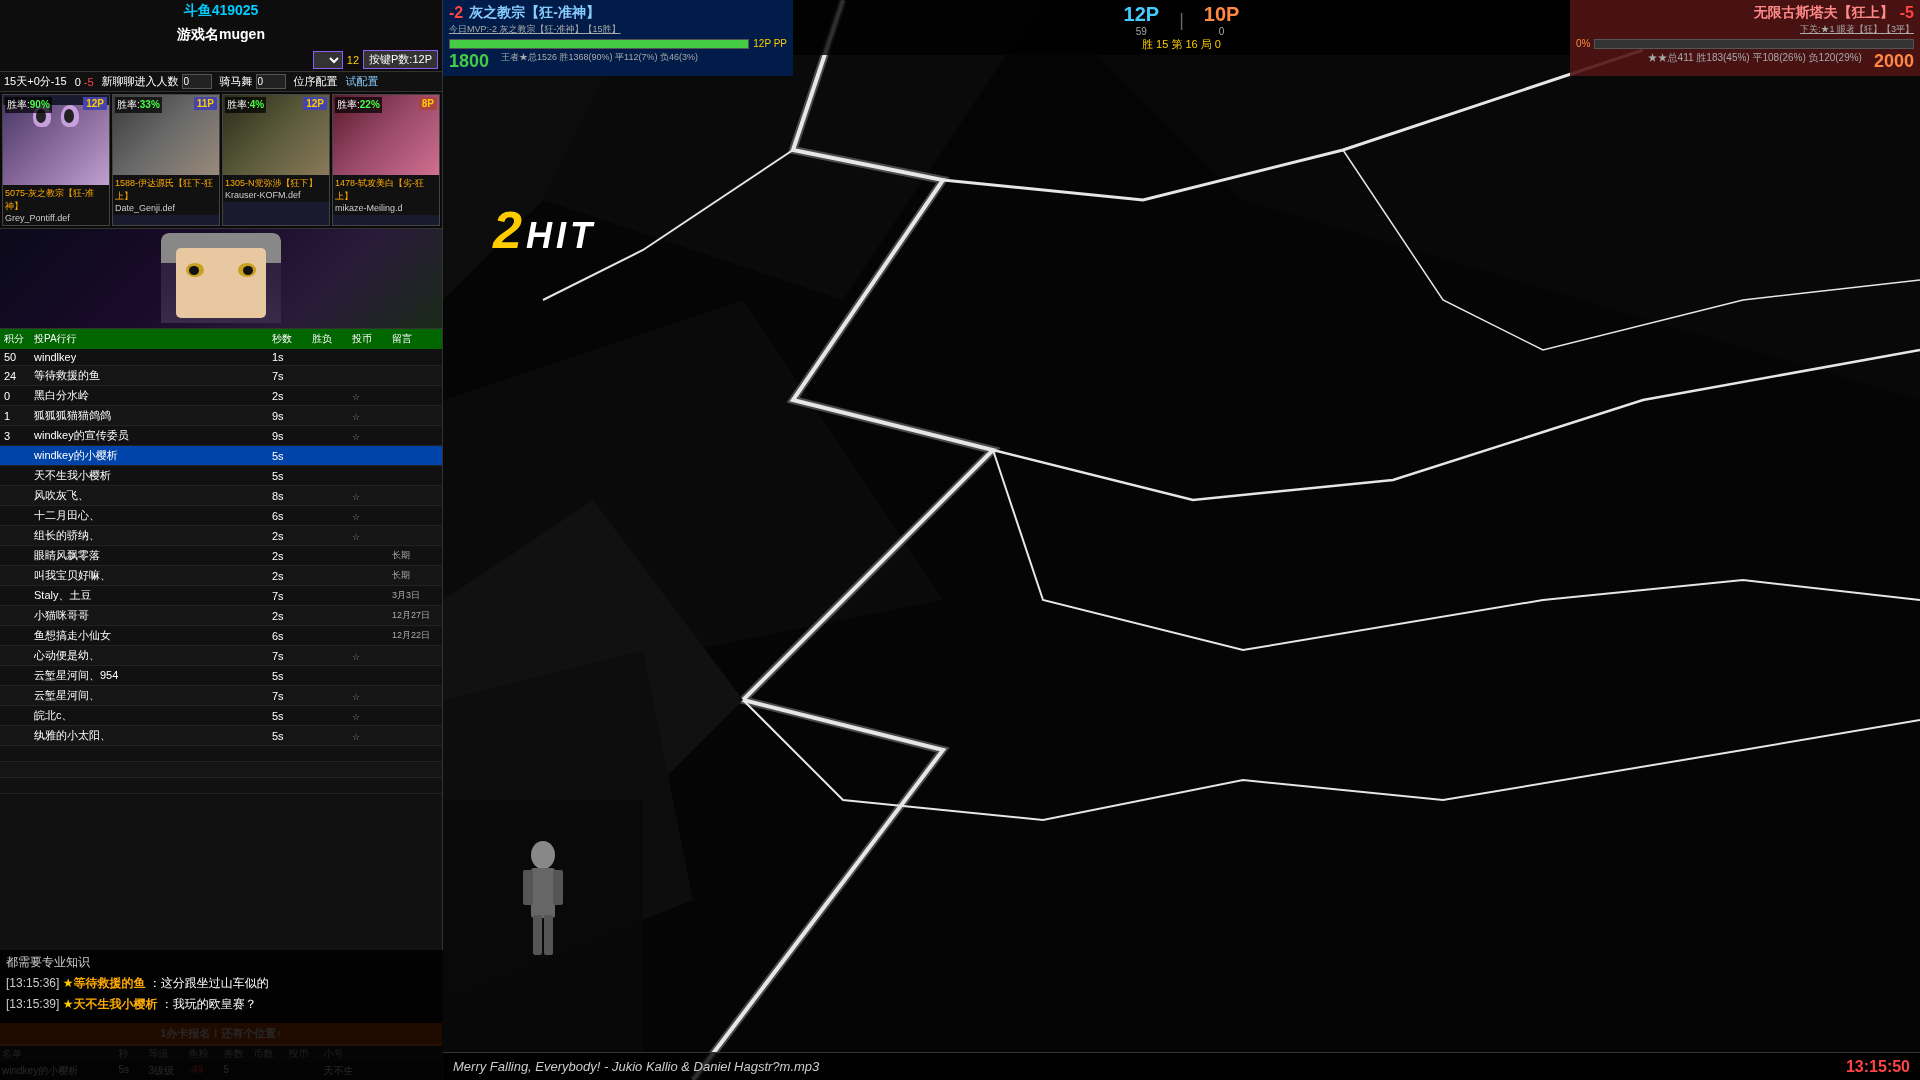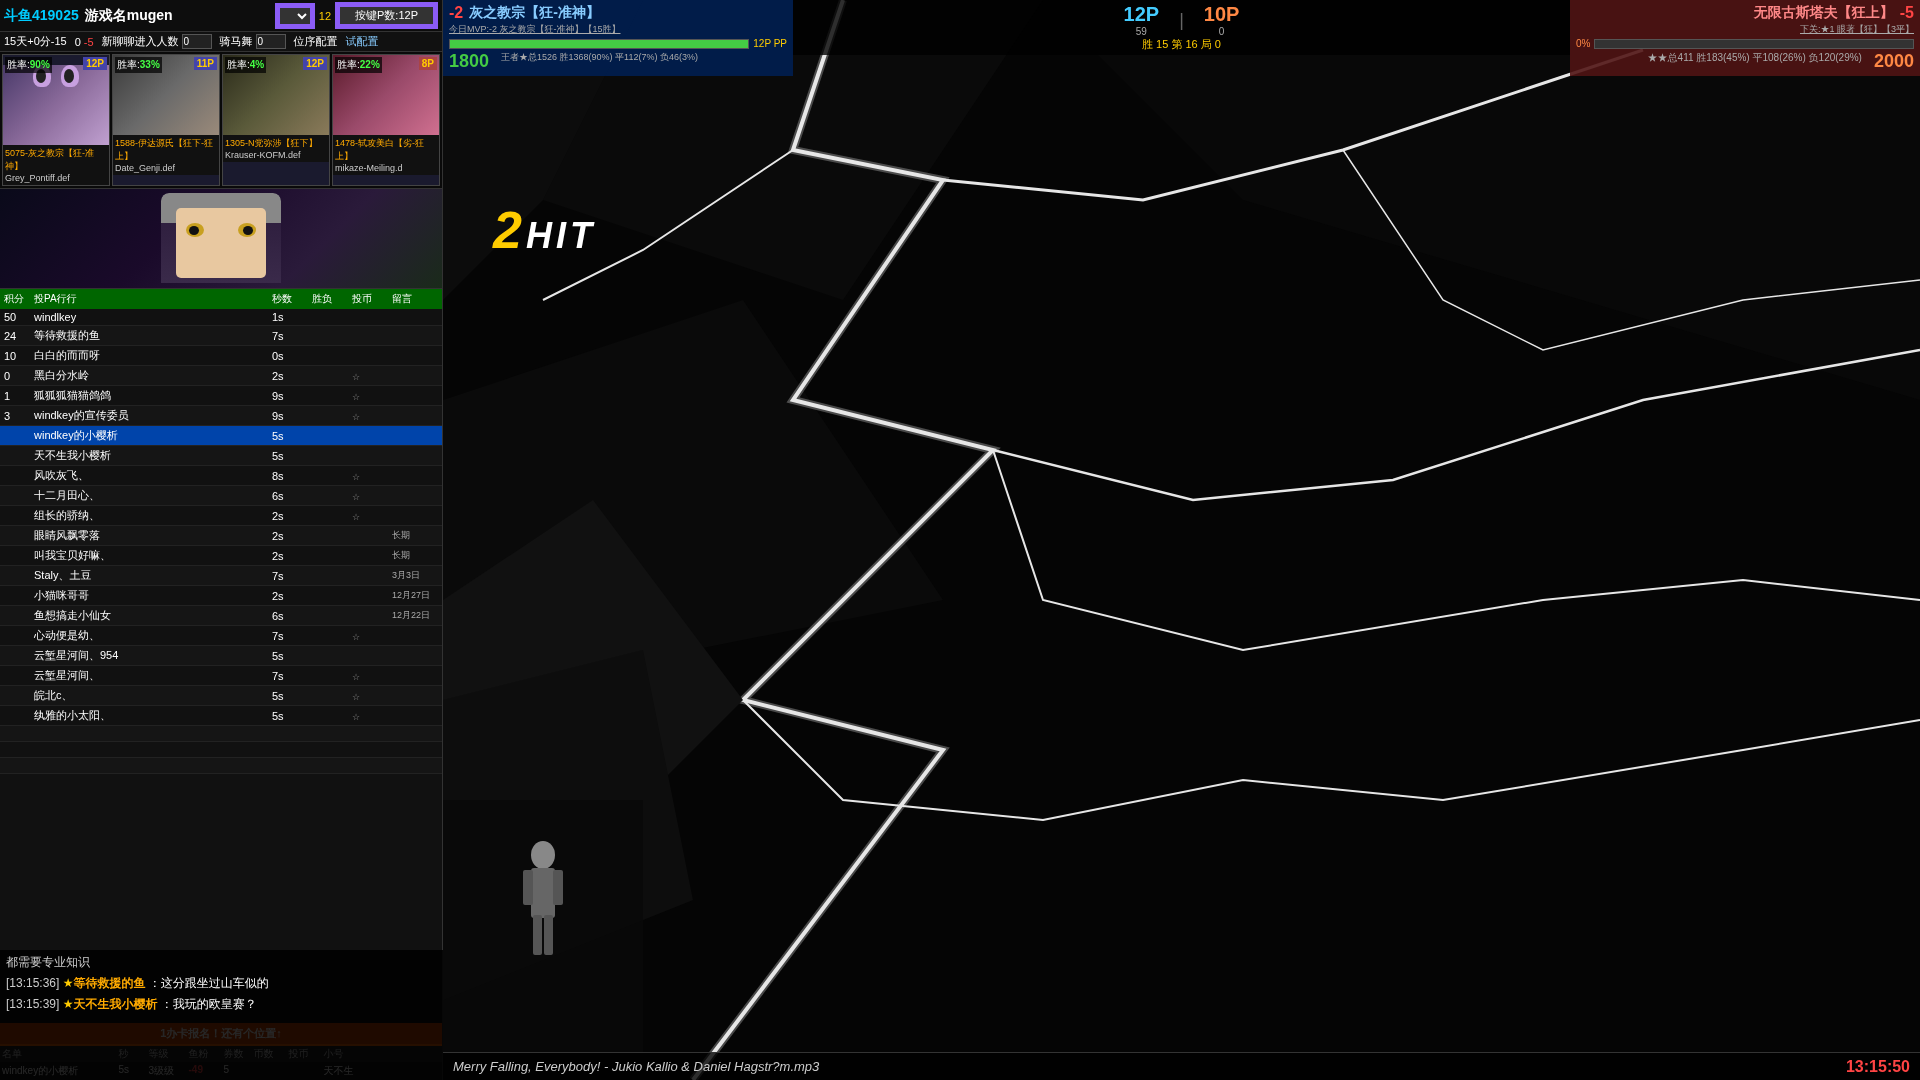--- a/index.html
+++ b/index.html
@@ -28,42 +28,43 @@
 
     
     #top-bar {
       background: #0d0d0d;
       padding: 2px 4px;
       display: flex;
       align-items: center;
       gap: 6px;
       border-bottom: 1px solid #333;
       flex-shrink: 0;
+      flex-direction: column;
     }
     #stream-title {
       color: #00ccff;
       font-size: 14px;
       font-weight: bold;
     }
     #game-name {
       color: #fff;
       font-size: 14px;
       font-weight: bold;
     }
     #top-controls {
       margin-left: auto;
       display: flex;
       align-items: center;
       gap: 4px;
     }
     .top-btn {
       background: #333;
       color: #fff;
-      border: 5px solid #8b5cf6;
-      padding: 1px 15px;
+      border: 1px solid #8b5cf6;
+      padding: 1px 5px;
       font-size: 11px;
       cursor: pointer;
     }
     .red-num { color: #ff4444; }
 
     
     #subtitle-bar {
       background: #1a0000;
       color: #ff6600;
       font-size: 11px;
@@ -580,28 +581,20 @@
         </div>
         <div class="table-row">
           <div class="td">24</div>
           <div class="td">等待救援的鱼</div>
           <div class="td">7s</div>
           <div class="td"></div>
           <div class="td"></div>
           <div class="td" style="font-size: 9px; color: rgb(170, 170, 170);"></div>
         </div>
         <div class="table-row">
-          <div class="td">10</div>
-          <div class="td">白白的而而呀</div>
-          <div class="td">0s</div>
-          <div class="td"></div>
-          <div class="td"></div>
-          <div class="td" style="font-size: 9px; color: rgb(170, 170, 170);"></div>
-        </div>
-        <div class="table-row">
           <div class="td">0</div>
           <div class="td">黑白分水岭</div>
           <div class="td">2s</div>
           <div class="td"></div>
           <div class="td"><span class="star-icon">☆</span></div>
           <div class="td" style="font-size: 9px; color: rgb(170, 170, 170);"></div>
         </div>
         <div class="table-row">
           <div class="td">1</div>
           <div class="td">狐狐狐猫猫鸽鸽</div>

